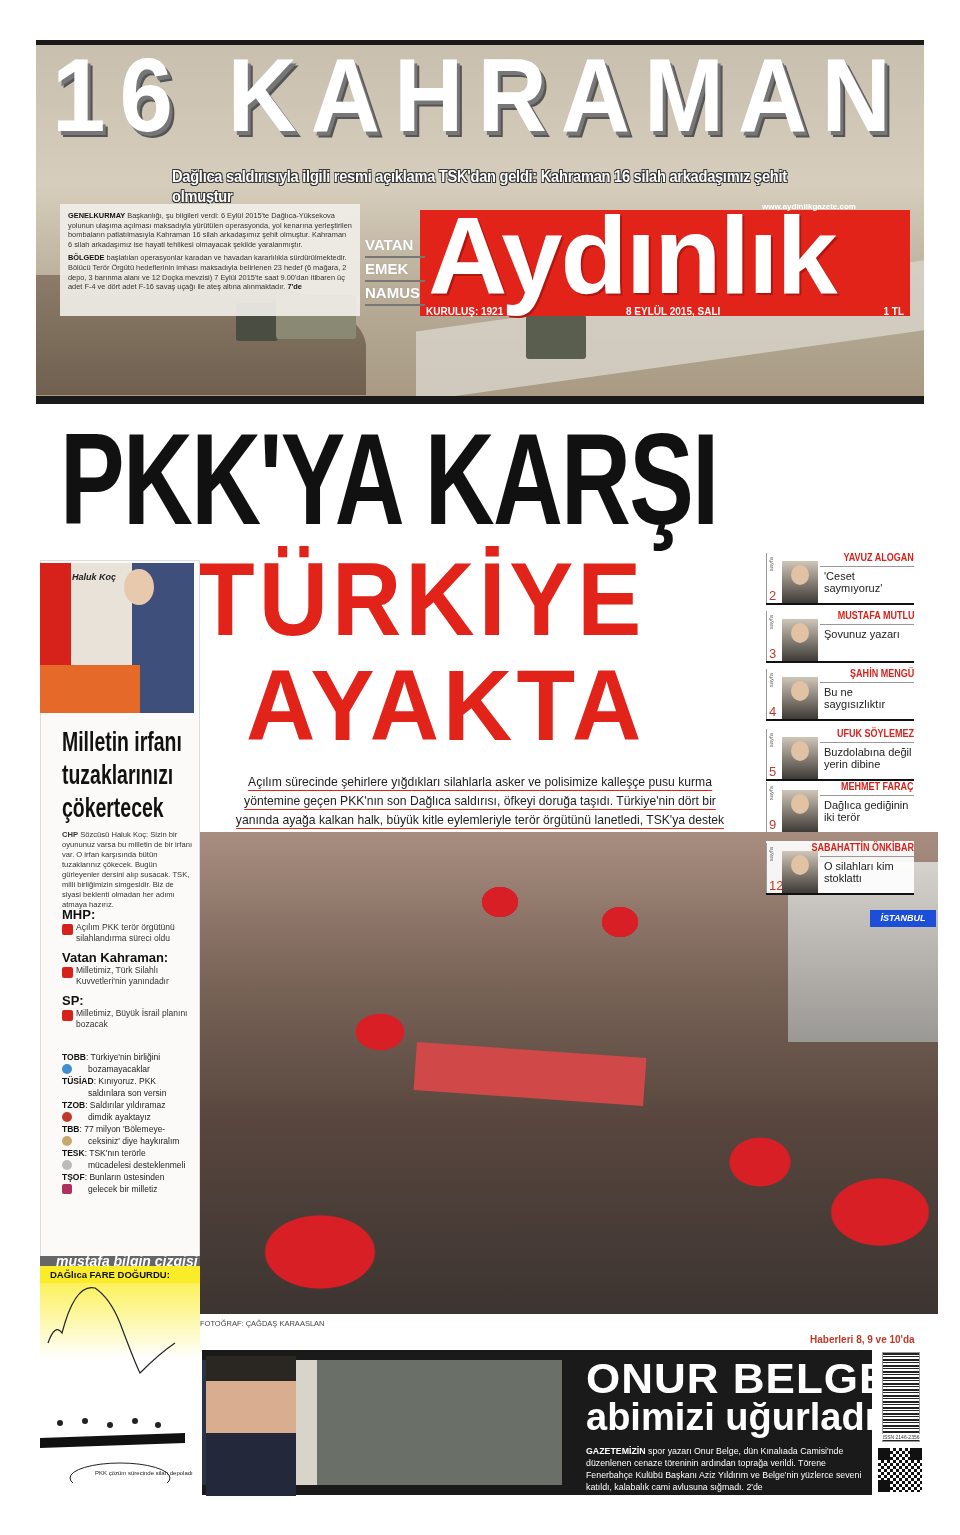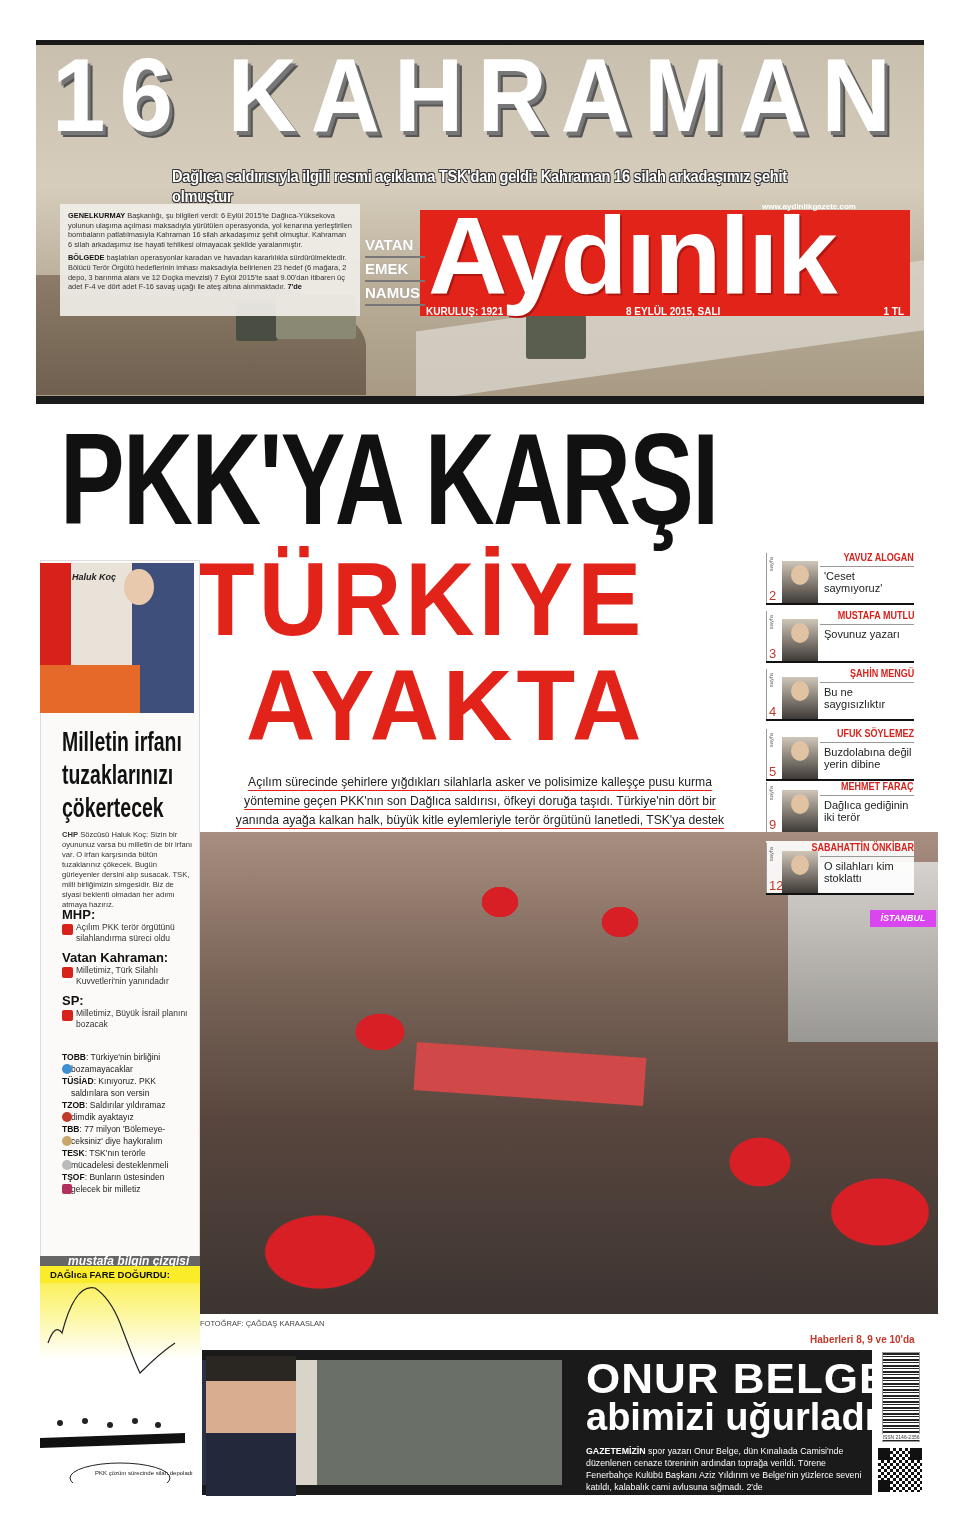--- a/index.html
+++ b/index.html
@@ -35,24 +35,24 @@
 #haluk-photo .podium{position:absolute;left:0;bottom:0;width:100px;height:48px;background:#e56a2a}
 #haluk-photo .face{position:absolute;left:84px;top:6px;width:30px;height:36px;background:#e9c9ad;border-radius:50%}
 #haluk-label{left:72px;top:572px;font-size:9px;font-weight:700;font-style:italic;color:#222}
 #left-head{left:62px;top:726px;width:140px;font-weight:900;font-size:27px;line-height:33px;color:#111;transform:scaleX(.72);transform-origin:left top;white-space:nowrap}
 #chp-text{left:62px;top:830px;width:132px;font-size:7.6px;line-height:10px;color:#333}
 .party-h{position:absolute;left:62px;font-weight:900;font-size:13px;color:#111}
 .party-t{position:absolute;left:76px;font-size:8.5px;line-height:11px;color:#333;width:126px}
 .party-i{position:absolute;left:62px;width:11px;height:11px;background:#d7221c;border-radius:2px}
 .org{position:absolute;left:62px;width:140px;font-size:8.5px;line-height:11.5px;color:#222}
 .org b{font-weight:700;color:#111}
-.org .ind{padding-left:9px;display:block}
+.org .ind{padding-left:26px;display:block}
 .org-i{position:absolute;left:62px;width:10px;height:10px;border-radius:50%;background:#c8a86a}
 
-#cartoon-bar{left:40px;top:1256px;width:160px;height:10px;background:#666;color:#fff;font-size:12px;font-weight:700;font-style:italic;padding-left:28px;line-height:10px}
+#cartoon-bar{left:40px;top:1256px;width:160px;height:10px;background:#666;color:#fff;font-size:14px;font-weight:700;font-style:italic;padding-left:16px;line-height:10px}
 #cartoon-title{left:40px;top:1266px;width:160px;height:17px;background:#fbec2a;font-size:9.5px;font-weight:700;padding:3px 0 0 10px;color:#111}
 #cartoon{left:40px;top:1283px;width:160px;height:200px;background:linear-gradient(180deg,#fbf15c 0%,#fff 38%)}
 
 .col-item{position:absolute;left:766px;width:148px;height:54px;border-bottom:2px solid #111}
 .col-item .sayfa{position:absolute;left:0;top:2px;width:14px;height:50px;border-left:1px solid #999}
 .col-item .sayfa .lab{position:absolute;left:1px;top:4px;font-size:6px;color:#666;writing-mode:vertical-rl;transform:rotate(180deg)}
 .col-item .sayfa .num{position:absolute;left:2px;bottom:0;font-size:13px;color:#c0392b;font-family:"Liberation Sans Narrow","Liberation Sans",sans-serif}
 .col-item .pic{position:absolute;left:16px;top:10px;width:36px;height:42px;background:linear-gradient(180deg,#cfc6b8,#3e3a36)}
 .col-item .pic::after{content:"";position:absolute;left:9px;top:4px;width:18px;height:20px;background:#e1c2a2;border-radius:50%}
 .col-item .name{position:absolute;right:0;top:0;font-weight:900;font-size:11px;color:#d7221c;white-space:nowrap;transform:scaleX(.82);transform-origin:right top}
@@ -62,21 +62,21 @@
 #crowd{left:200px;top:832px;width:738px;height:482px;overflow:hidden;background:
 radial-gradient(ellipse 90px 60px at 120px 420px,#d81f26 60%,transparent 62%),
 radial-gradient(ellipse 80px 55px at 680px 380px,#d81f26 60%,transparent 62%),
 radial-gradient(ellipse 50px 40px at 560px 330px,#d81f26 60%,transparent 62%),
 radial-gradient(ellipse 40px 30px at 180px 200px,#d81f26 60%,transparent 62%),
 radial-gradient(ellipse 30px 25px at 420px 90px,#d81f26 60%,transparent 62%),
 radial-gradient(ellipse 30px 25px at 300px 70px,#d81f26 60%,transparent 62%),
 linear-gradient(180deg,#a88e80 0%,#7a6558 30%,#58463e 60%,#3c3431 100%)}
 #crowd .banner{position:absolute;left:215px;top:218px;width:230px;height:48px;background:#d04848;transform:rotate(4deg)}
 #crowd .bus{position:absolute;right:0;top:30px;width:150px;height:180px;background:linear-gradient(180deg,#d6d2cd,#9a9894)}
-#istanbul{left:870px;top:910px;width:66px;height:17px;background:#d946ef;color:#fff;font-size:9px;font-weight:700;font-style:italic;text-align:center;line-height:17px}
+#istanbul{left:870px;top:910px;width:66px;height:17px;background:#1d4ed8;color:#fff;font-size:9px;font-weight:700;font-style:italic;text-align:center;line-height:17px}
 #photo-credit{left:200px;top:1319px;font-size:7.5px;color:#444}
 #haberleri{left:810px;top:1334px;font-size:10px;font-weight:700;color:#c0392b}
 
 #onur-box{left:202px;top:1350px;width:670px;height:145px;background:#1b1a1a}
 #onur-photo{left:202px;top:1350px;width:360px;height:145px;background:linear-gradient(90deg,#2b3245 0 26%,#d9d4c9 26% 32%,#6a6f68 32% 100%);border-top:10px solid #1b1a1a;border-bottom:10px solid #1b1a1a}
 #onur-face{left:206px;top:1356px;width:90px;height:140px;background:linear-gradient(180deg,#2a2622 0 18%,#d9ae90 18% 55%,#23283a 55%)}
 #onur-h1{left:586px;top:1357px;font-weight:900;font-size:44px;color:#fff;letter-spacing:1px;line-height:1;transform:scaleY(.95)}
 #onur-h2{left:586px;top:1398px;font-weight:900;font-size:38px;color:#fff;line-height:1}
 #onur-text{left:586px;top:1445px;width:282px;font-size:8.8px;line-height:12px;color:#fff;font-weight:700}
 #barcode{left:882px;top:1352px;width:38px;height:90px;border:1px solid #999;background:repeating-linear-gradient(180deg,#222 0 2px,#fff 2px 3px,#222 3px 4px,#fff 4px 6px)}

